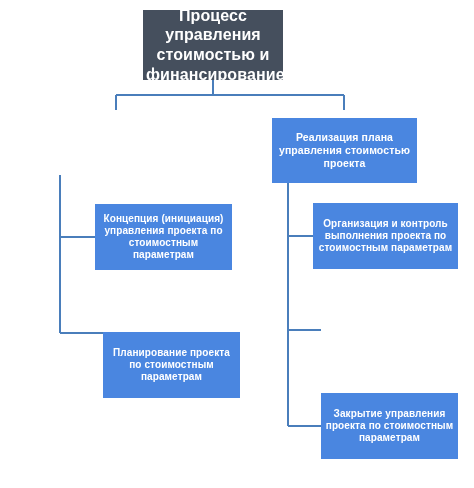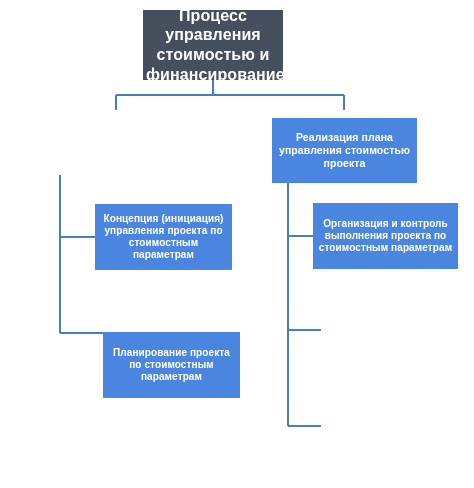--- a/index.html
+++ b/index.html
@@ -93,14 +93,17 @@
 
   <div class="node node-leaf" style="left: 103px; top: 300px; width: 137px; height: 66px; margin-top: 32px;">
     <span class="node-text">Планирование проекта по стоимостным параметрам</span>
   </div>
 
   <div class="node node-leaf" style="left: 313px; top: 203px; width: 145px; height: 66px; text-align: center;">
     <span class="node-text">Организация и контроль выполнения проекта по стоимостным параметрам</span>
   </div>
 
 
+  <div class="node node-leaf" style="left: 321px; top: 393px; width: 137px; height: 66px;">
+    <span class="node-text">Закрытие управления проекта по стоимостным параметрам</span>
+  </div>
 
 </div>
 
 </body></html>

